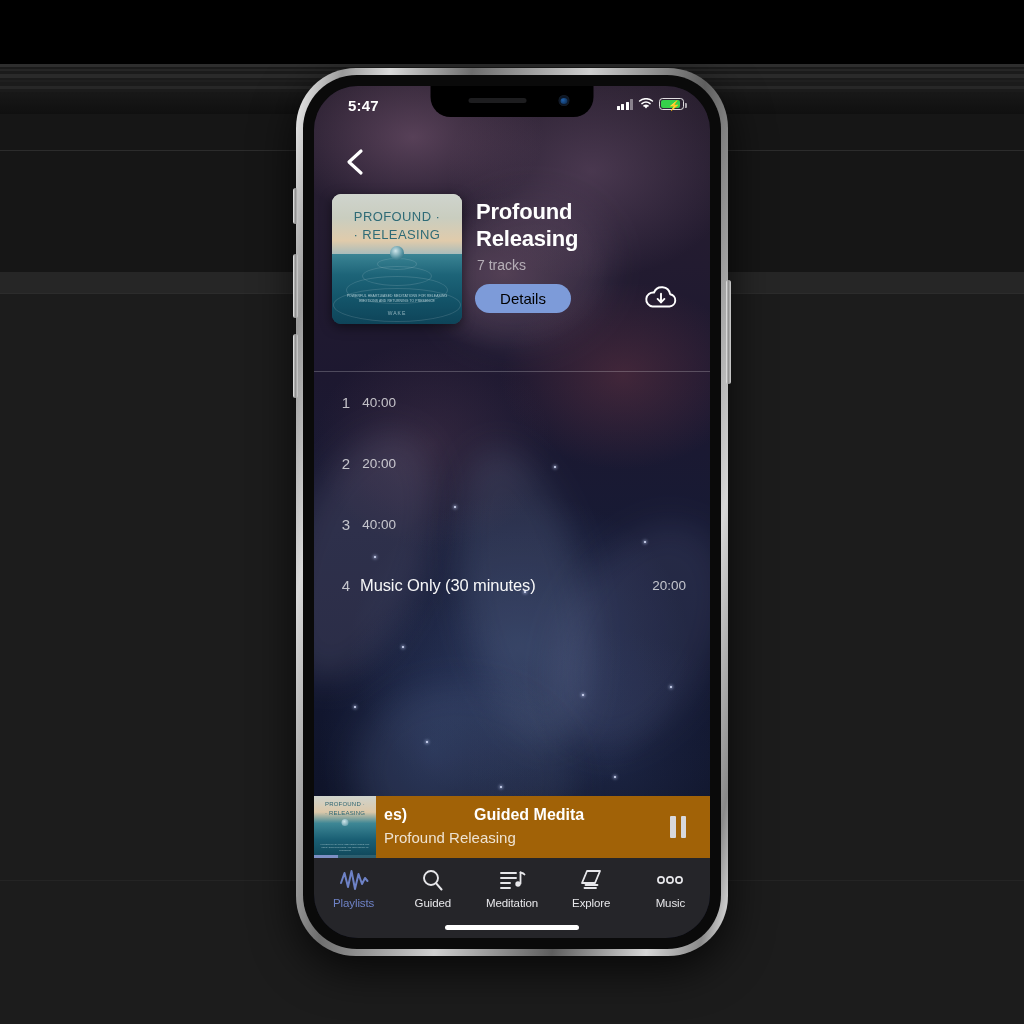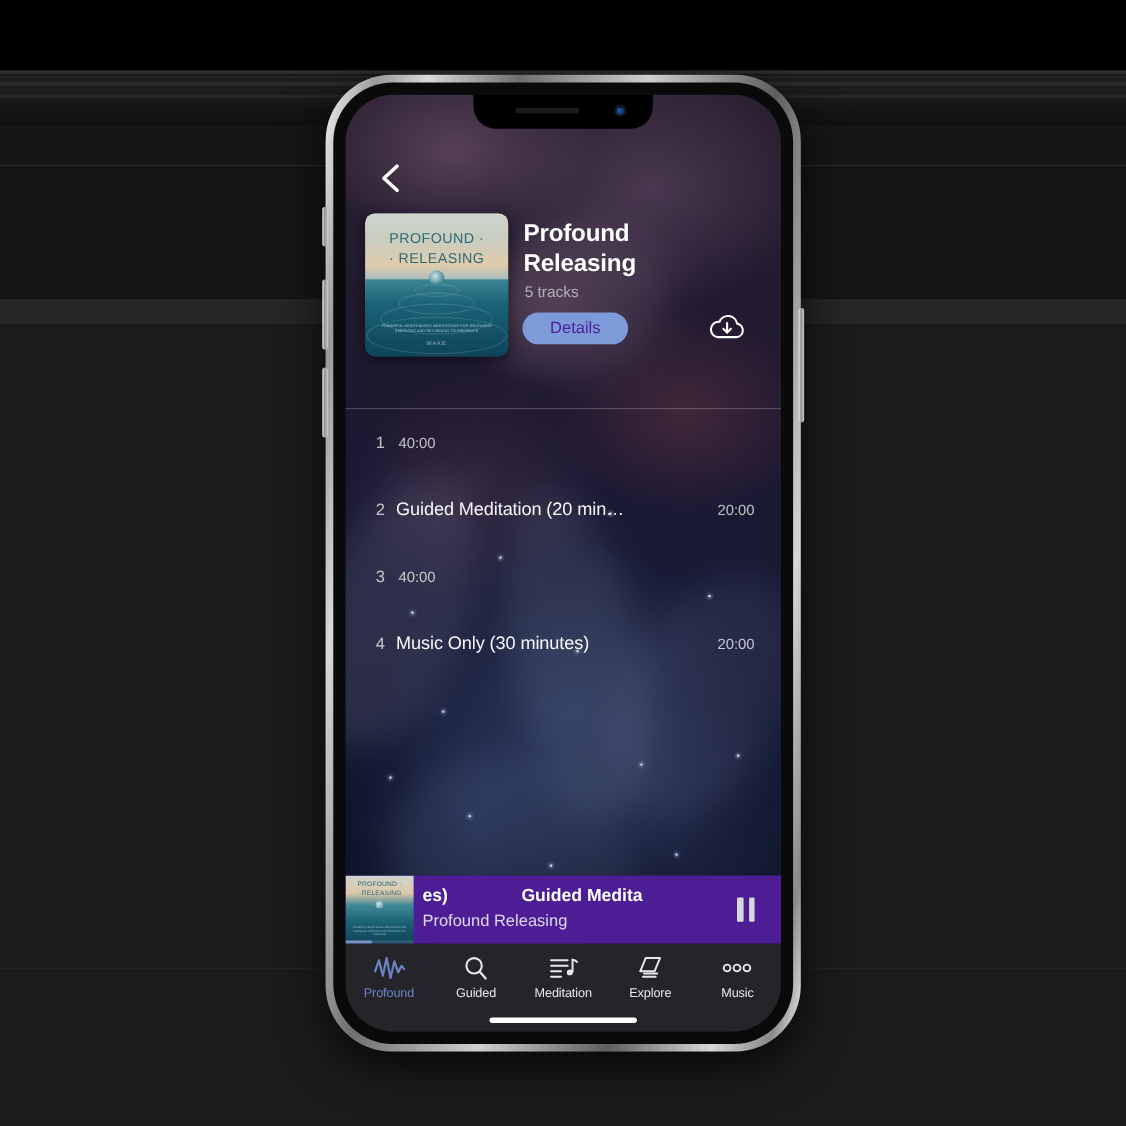--- a/index.html
+++ b/index.html
@@ -123,38 +123,38 @@
     border-radius:50%; background:radial-gradient(circle at 40% 35%, #cfe6ea, #4d8c9b 60%, #235c70); }
   .art-sub{ position:absolute; left:10px; top:100px; width:110px; text-align:center;
     font-size:3.4px; line-height:5px; color:rgba(225,240,243,.72); letter-spacing:.1px; }
   .art-brand{ position:absolute; left:0; top:116px; width:130px; text-align:center;
     font-size:5px; letter-spacing:1px; color:rgba(220,238,242,.6); }
 
   .h-title{ position:absolute; left:162px; top:4px; width:190px;
     font-size:22px; font-weight:700; line-height:27px; color:#fff; letter-spacing:-.2px; }
   .h-sub{ position:absolute; left:163px; top:63px; font-size:14px; color:rgba(255,255,255,.58); }
   .details-btn{ position:absolute; left:161px; top:90px; width:96px; height:29px; border-radius:15px;
-    background:#7d9bd9; color:#4c1d95; font-size:15px; font-weight:500;
+    background:#7d9bd9; color:#000000; font-size:15px; font-weight:500;
     display:flex; align-items:center; justify-content:center; cursor:pointer; border:none;
     font-family:"Liberation Sans", sans-serif; }
   .dl-btn{ position:absolute; left:328px; top:85px; width:38px; height:38px; cursor:pointer; }
   .divider{ position:absolute; left:0; top:177px; width:396px; height:1px; background:rgba(255,255,255,.22); }
 
   
   .tracks{ position:absolute; left:0; top:286px; width:396px; z-index:4; }
   .track{ position:relative; height:61px; display:flex; align-items:center; cursor:pointer; }
   .t-num{ width:46px; text-align:right; padding-right:10px;
     font-size:15px; color:rgba(255,255,255,.72); }
   .t-name{ flex:1; font-size:16.5px; color:rgba(255,255,255,.96); letter-spacing:-.1px;
     white-space:nowrap; overflow:hidden; text-overflow:ellipsis; padding-right:6px; }
   .t-dur{ width:60px; text-align:right; padding-right:24px;
     font-size:13.5px; color:rgba(255,255,255,.72); }
 
   
-  .mini{ position:absolute; left:0; bottom:80px; width:396px; height:62px; background:#4c1d95; z-index:8;
+  .mini{ position:absolute; left:0; bottom:80px; width:396px; height:62px; background:#a16207; z-index:8;
     display:flex; overflow:hidden; cursor:pointer; }
   .mini-art{ width:62px; height:62px; flex:none; position:relative; overflow:hidden;
     background:linear-gradient(#cfd4cd 0%, #dcc8a9 26%, #3e8795 44%, #1a5f74 70%, #0f4659 100%); }
   .ma-t1{ position:absolute; left:2px; top:5px; width:58px; text-align:center; font-size:6px; color:#2b6572; letter-spacing:.2px; }
   .ma-t2{ position:absolute; left:2px; top:14px; width:58px; text-align:center; font-size:6px; color:#2b6572; letter-spacing:.2px; }
   .ma-drop{ position:absolute; left:50%; transform:translateX(-50%); top:23px; width:7px; height:7px; border-radius:50%;
     background:radial-gradient(circle at 40% 35%, #cfe6ea, #4d8c9b); }
   .ma-sub{ position:absolute; left:6px; top:47px; width:50px; text-align:center; font-size:2.2px; line-height:3px;
     color:rgba(220,240,244,.55); }
   .mini-text{ flex:1; position:relative; height:62px; overflow:hidden; }
@@ -219,20 +219,41 @@
       <div class="star" style="left:268px; top:608px;"></div>
       <div class="star" style="left:112px; top:655px;"></div>
       <div class="star" style="left:186px; top:700px;"></div>
       <div class="star" style="left:300px; top:690px;"></div>
       <div class="star" style="left:88px;  top:560px;"></div>
       <div class="star" style="left:356px; top:600px;"></div>
       <div class="star" style="left:240px; top:380px;"></div>
       <div class="star" style="left:40px;  top:620px;"></div>
     </div>
 
+    <div class="statusbar">
+      <div class="sb-time">5:47</div>
+      <div class="sb-right">
+        <div class="sig">
+            <i></i>
+            <i></i>
+            <i></i>
+            <i></i>
+          </div>
+        <svg width="16" height="12" viewBox="0 0 16 12">
+          <path d="M8 10.4l1.9-2.2a2.9 2.9 0 0 0-3.8 0L8 10.4z" fill="#fff"></path>
+          <path d="M3.9 5.6a6.6 6.6 0 0 1 8.2 0" stroke="#fff" stroke-width="1.5" fill="none" stroke-linecap="round"></path>
+          <path d="M1.6 3a10 10 0 0 1 12.8 0" stroke="#fff" stroke-width="1.5" fill="none" stroke-linecap="round"></path>
+          <path d="M5.9 7.9a3.6 3.6 0 0 1 4.2 0" stroke="#fff" stroke-width="1.5" fill="none" stroke-linecap="round"></path>
+        </svg>
+        <div class="batt">
+          <div class="batt-fill"></div>
+            <div class="bolt">⚡</div>
+        </div>
+      </div>
+    </div>
 
     <div class="notch">
       <div class="speaker"></div>
       <div class="camera"></div>
     </div>
 
     <div class="backbtn">
       <svg width="40" height="40" viewBox="0 0 40 40">
         <path d="M25 9 L13 20 L25 31" stroke="#fff" stroke-width="3.2" fill="none" stroke-linecap="round" stroke-linejoin="round"></path>
       </svg>
@@ -247,42 +268,41 @@
         <div class="ripple" style="top:82px; width:102px; height:28px;"></div>
         <div class="ripple" style="top:94px; width:128px; height:34px;"></div>
         <div class="art-t1">PROFOUND ·</div>
         <div class="art-t2">· RELEASING</div>
         <div class="art-drop"></div>
         <div class="art-sub">POWERFUL HEART-BASED MEDITATIONS FOR RELEASING EMOTIONS AND RETURNING TO PRESENCE</div>
         <div class="art-brand">WAKE</div>
       </div>
 
       <div class="h-title">Profound Releasing</div>
-      <div class="h-sub">5 tracks</div>
+      <div class="h-sub">7 tracks</div>
       <button class="details-btn">Details</button>
 
       <div class="dl-btn">
         <svg width="38" height="38" viewBox="0 0 38 38">
           <path d="M10.5 27.5h17a6.2 6.2 0 0 0 .6-12.3 8.4 8.4 0 0 0-16.1-1.6 5.8 5.8 0 0 0-1.5 13.9z" fill="none" stroke="#fff" stroke-width="1.9" stroke-linejoin="round"></path>
           <path d="M19 14.6v8.6" stroke="#fff" stroke-width="1.9" stroke-linecap="round"></path>
           <path d="M15.6 19.9 19 23.4l3.4-3.5" fill="none" stroke="#fff" stroke-width="1.9" stroke-linecap="round" stroke-linejoin="round"></path>
         </svg>
       </div>
 
       <div class="divider"></div>
     </div>
 
     <div class="tracks">
       <div class="track">
         <div class="t-num">1</div>
         <div class="t-dur">40:00</div>
       </div>
       <div class="track">
         <div class="t-num">2</div>
-        <div class="t-name">Guided Meditation (20 min…</div>
         <div class="t-dur">20:00</div>
       </div>
       <div class="track">
         <div class="t-num">3</div>
         <div class="t-dur">40:00</div>
       </div>
       <div class="track">
         <div class="t-num">4</div>
         <div class="t-name">Music Only (30 minutes)</div>
         <div class="t-dur">20:00</div>
@@ -312,21 +332,21 @@
       </div>
     </div>
 
     <div class="tabbar">
       <div class="tab active">
         <div class="tab-ico">
           <svg width="30" height="22" viewBox="0 0 30 22">
             <path d="M2 14 L5.5 4 L9 18 L12.5 2 L16 20 L19.5 5 L23 15 L26 9 L28.5 12" stroke="#6e82c6" stroke-width="2" fill="none" stroke-linecap="round" stroke-linejoin="round"></path>
           </svg>
         </div>
-        <div class="tab-lbl">Profound</div>
+        <div class="tab-lbl">Playlists</div>
       </div>
       <div class="tab">
         <div class="tab-ico">
           <svg width="25" height="25" viewBox="0 0 25 25">
             <circle cx="11" cy="10" r="7" stroke="#e7e7ea" stroke-width="1.9" fill="none"></circle>
             <path d="M16.2 15.4 L21.5 21.5" stroke="#e7e7ea" stroke-width="2.1" stroke-linecap="round"></path>
           </svg>
         </div>
         <div class="tab-lbl">Guided</div>
       </div>

